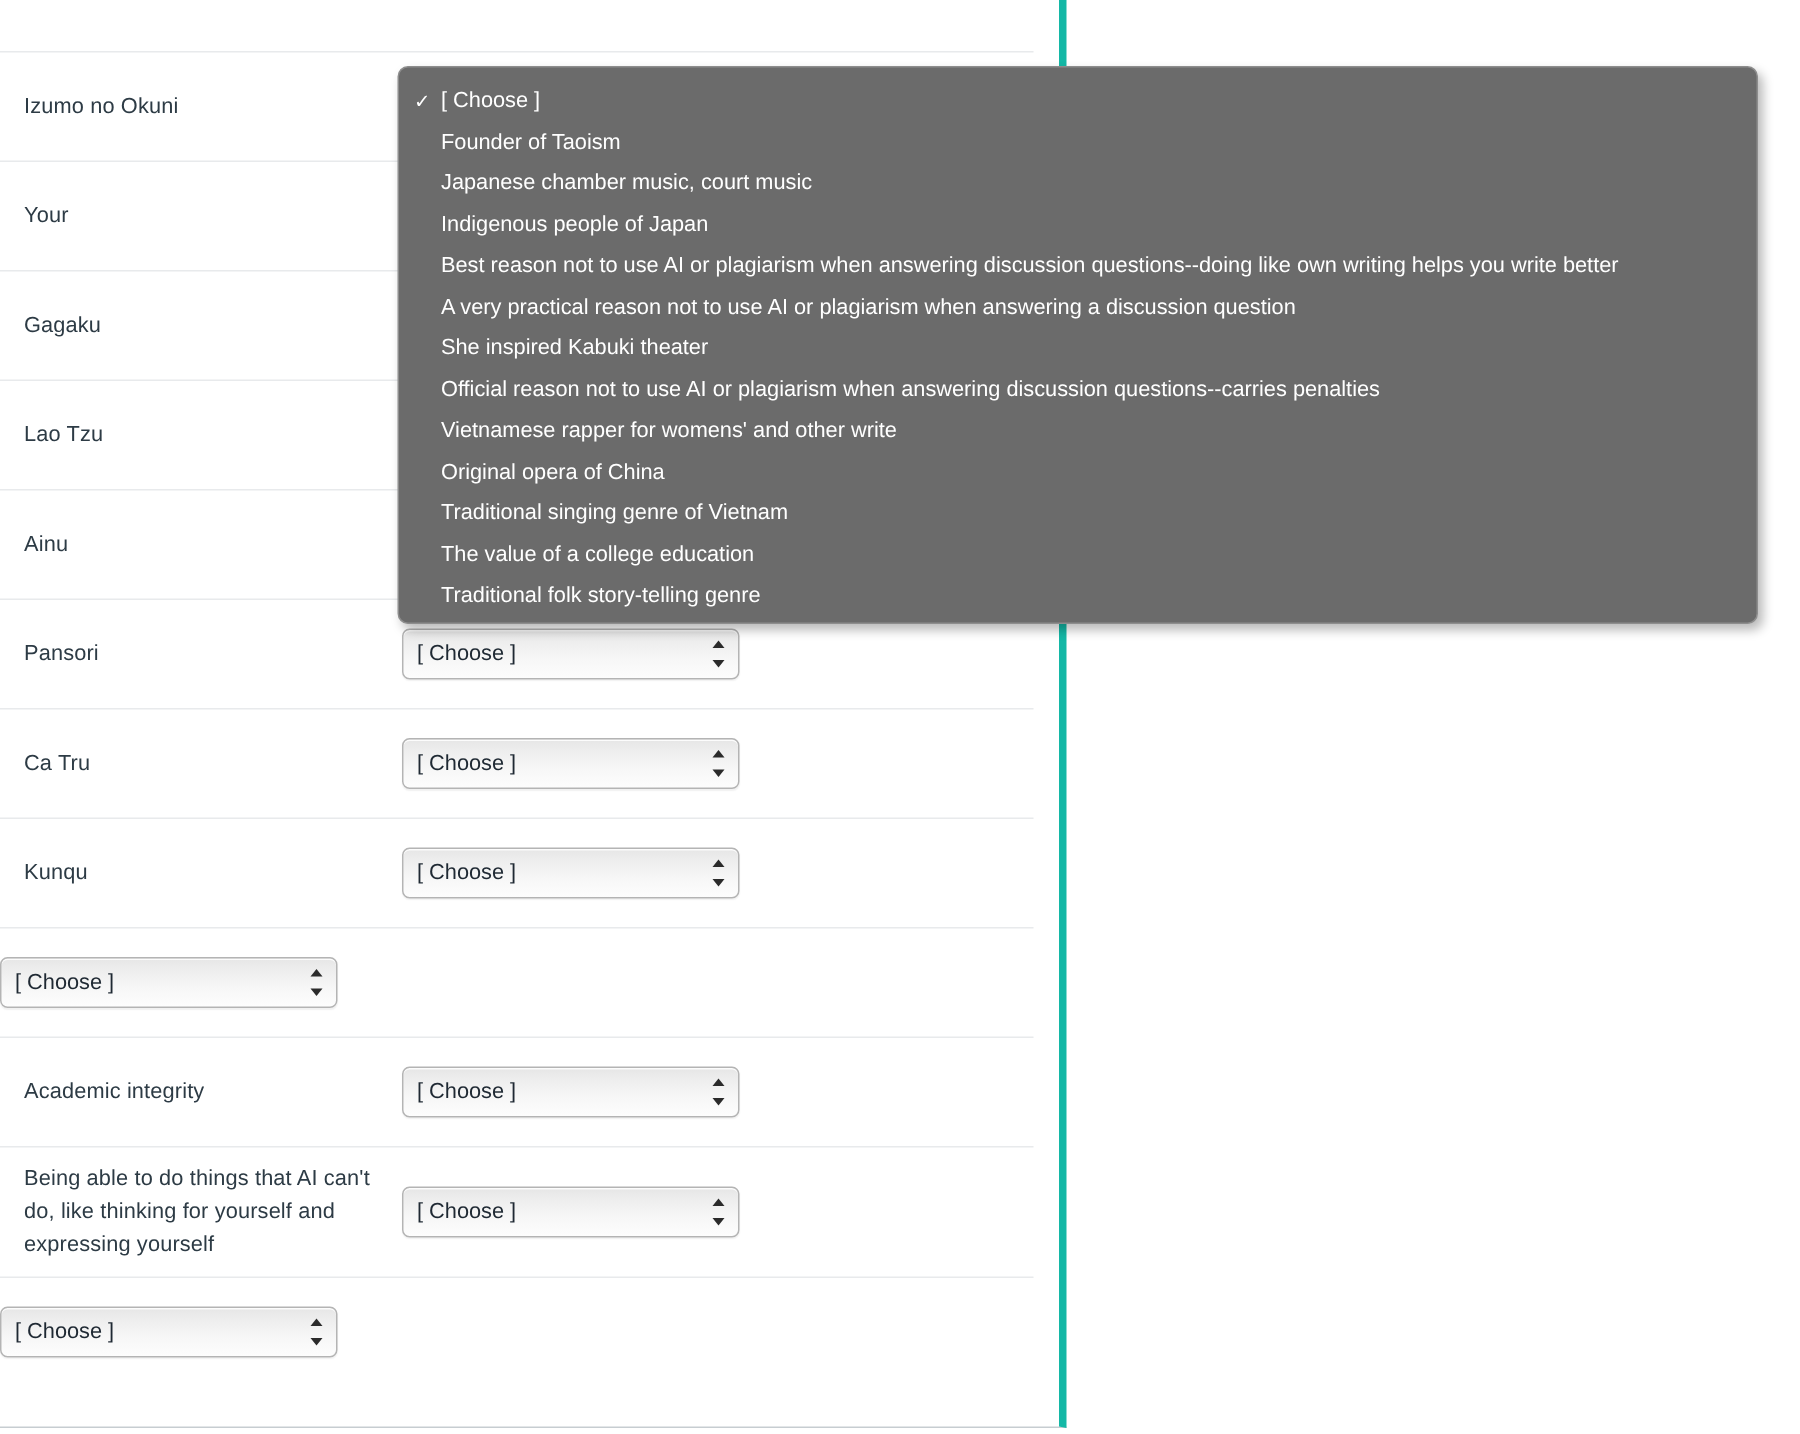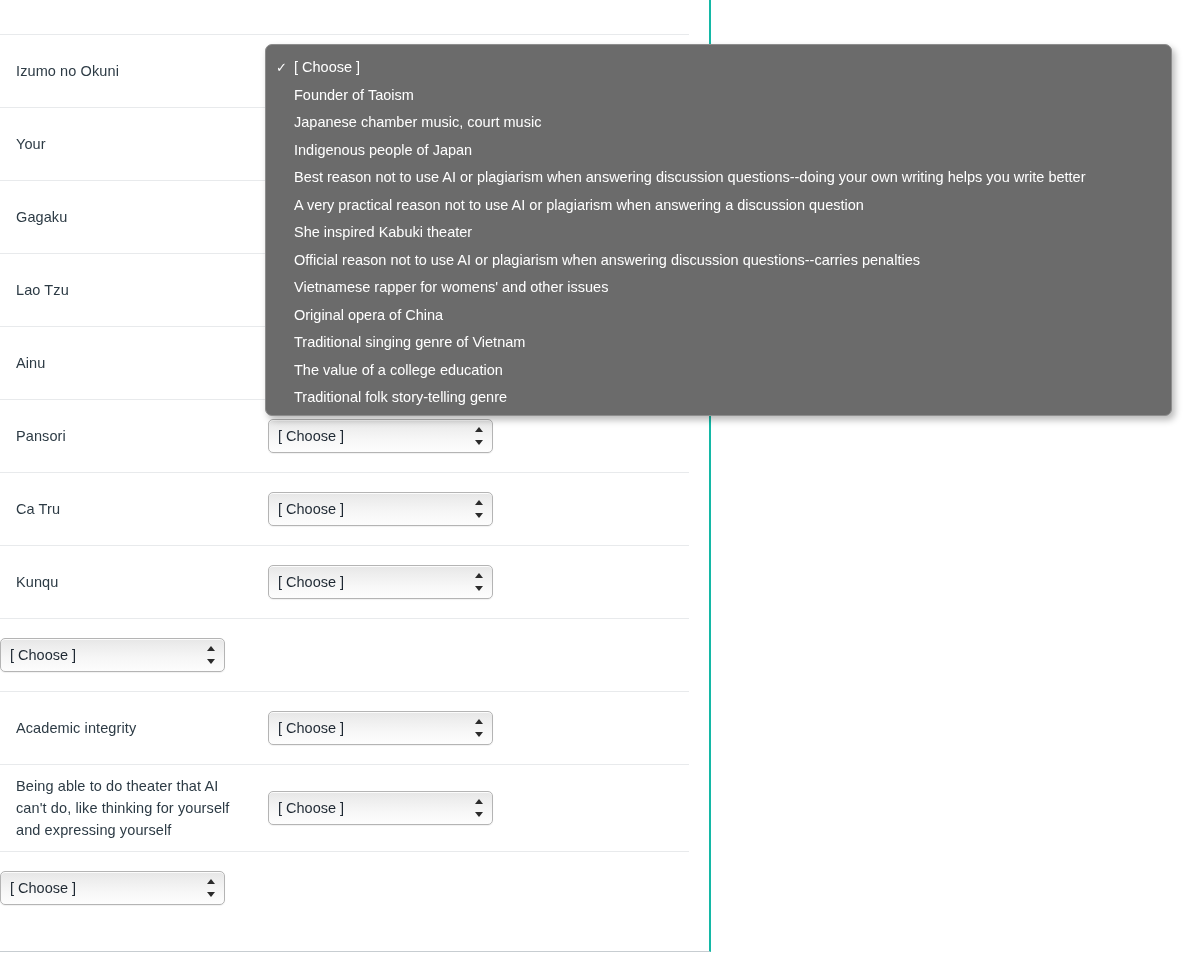--- a/index.html
+++ b/index.html
@@ -19,21 +19,21 @@
   }
 
   
   .question-container {
     position: absolute;
     left: 0;
     top: 0;
     width: 711px;
     height: 952px;
     background: #ffffff;
-    border-right: 2px solid #14b8a6;
+    border-right: 5px solid #14b8a6;
     border-bottom: 1px solid #c7cdd1;
   }
 
   .matching-list {
     position: absolute;
     left: 0;
     top: 34px;
     width: 689px;
   }
 
@@ -258,21 +258,21 @@
             <div class="select-box">
               <span class="select-value">[ Choose ]</span>
               <span class="select-stepper">
                 <span class="stepper-up"></span>
                 <span class="stepper-down"></span>
               </span>
             </div>
           </div>
         </div>
         <div class="match-row">
-          <div class="match-label">Being able to do theater that AI can't do, like thinking for yourself and expressing yourself</div>
+          <div class="match-label">Being able to do things that AI can't do, like thinking for yourself and expressing yourself</div>
           <div class="match-control">
             <div class="select-box">
               <span class="select-value">[ Choose ]</span>
               <span class="select-stepper">
                 <span class="stepper-up"></span>
                 <span class="stepper-down"></span>
               </span>
             </div>
           </div>
         </div>
@@ -302,37 +302,37 @@
       <div class="popup-item">
         <span class="popup-check"></span>
         <span class="popup-text">Japanese chamber music, court music</span>
       </div>
       <div class="popup-item">
         <span class="popup-check"></span>
         <span class="popup-text">Indigenous people of Japan</span>
       </div>
       <div class="popup-item">
         <span class="popup-check"></span>
-        <span class="popup-text">Best reason not to use AI or plagiarism when answering discussion questions--doing your own writing helps you write better</span>
+        <span class="popup-text">Best reason not to use AI or plagiarism when answering discussion questions--doing like own writing helps you write better</span>
       </div>
       <div class="popup-item">
         <span class="popup-check"></span>
         <span class="popup-text">A very practical reason not to use AI or plagiarism when answering a discussion question</span>
       </div>
       <div class="popup-item">
         <span class="popup-check"></span>
         <span class="popup-text">She inspired Kabuki theater</span>
       </div>
       <div class="popup-item">
         <span class="popup-check"></span>
         <span class="popup-text">Official reason not to use AI or plagiarism when answering discussion questions--carries penalties</span>
       </div>
       <div class="popup-item">
         <span class="popup-check"></span>
-        <span class="popup-text">Vietnamese rapper for womens' and other issues</span>
+        <span class="popup-text">Vietnamese rapper for womens' and other write</span>
       </div>
       <div class="popup-item">
         <span class="popup-check"></span>
         <span class="popup-text">Original opera of China</span>
       </div>
       <div class="popup-item">
         <span class="popup-check"></span>
         <span class="popup-text">Traditional singing genre of Vietnam</span>
       </div>
       <div class="popup-item">

